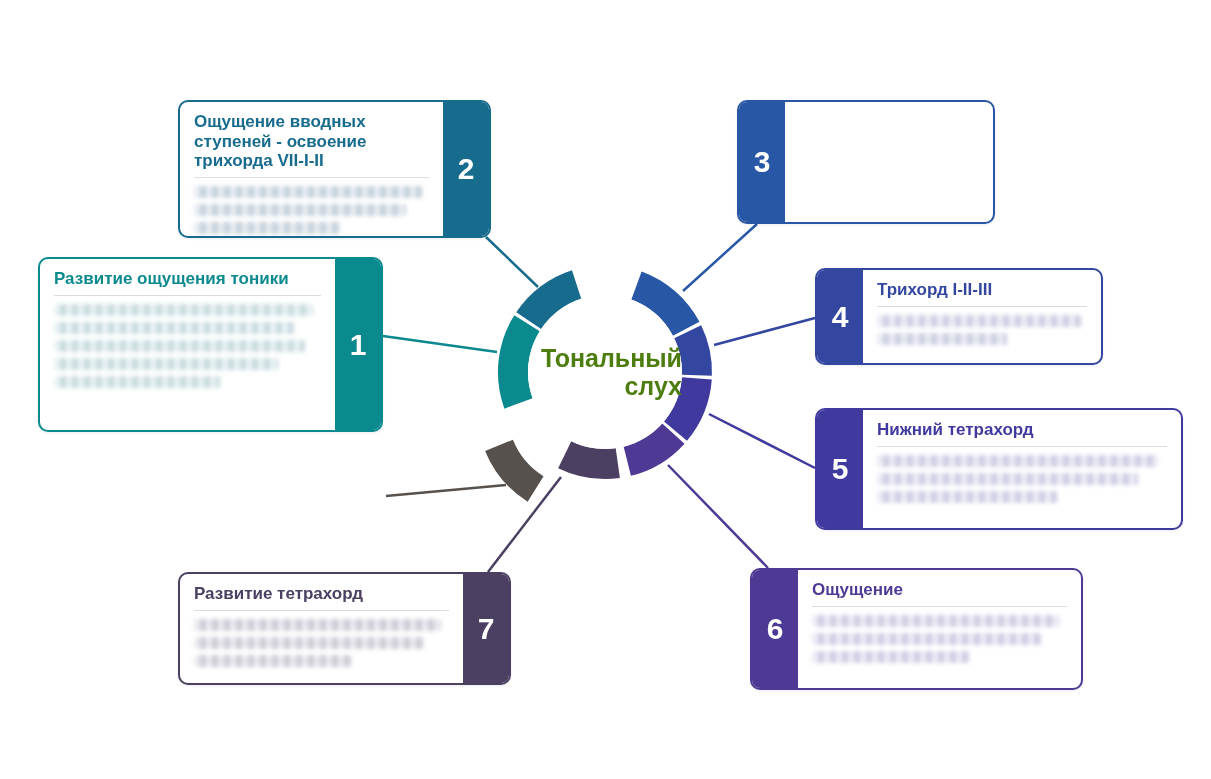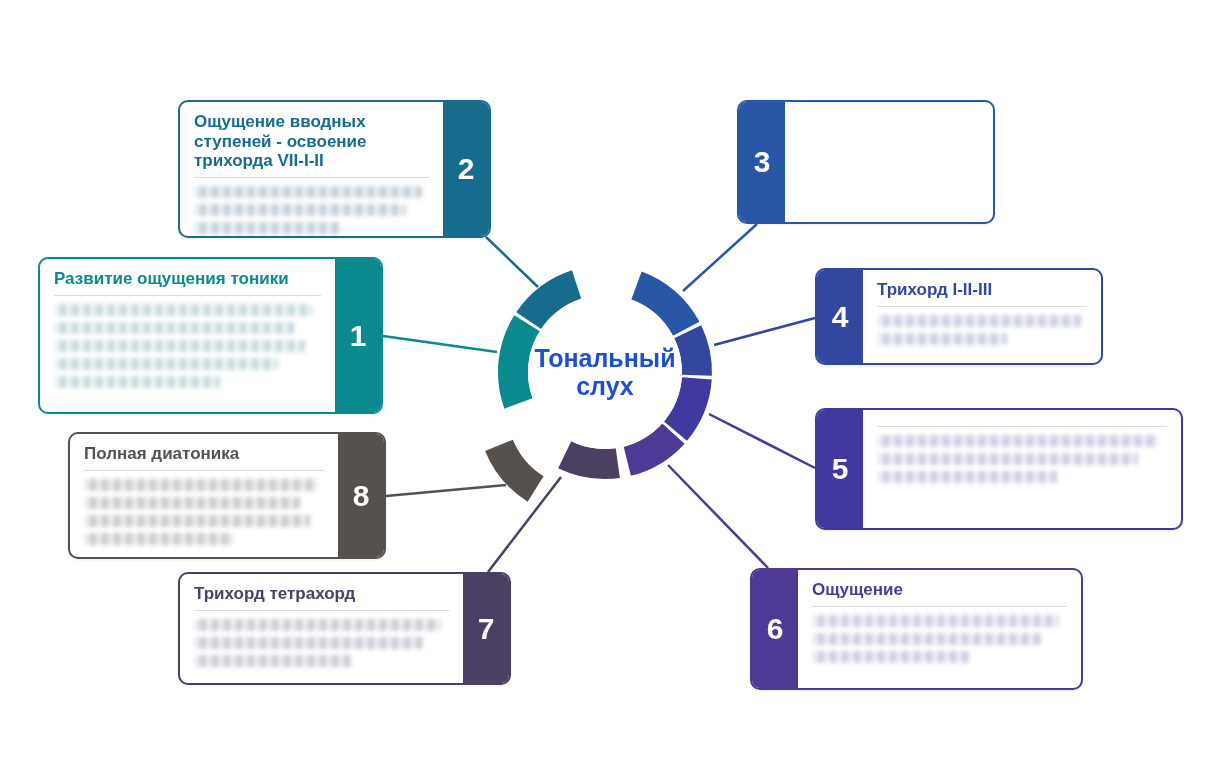--- a/index.html
+++ b/index.html
@@ -56,21 +56,21 @@
     height: 0;
   }
   .redacted-bar {
     height: 12px;
     margin-bottom: 6px;
     border-radius: 2px;
     filter: blur(2px);
     background-image: repeating-linear-gradient(90deg, rgba(255,255,255,0.55) 0 6px, rgba(0,0,0,0.04) 6px 12px);
   }
   
-  .card-1 { left: 38px;  top: 257px; width: 345px; height: 157px; }
+  .card-1 { left: 38px;  top: 257px; width: 345px; height: 175px; }
   .card-2 { left: 178px; top: 100px; width: 313px; height: 138px; }
   .card-3 { left: 737px; top: 100px; width: 258px; height: 124px; }
   .card-4 { left: 815px; top: 268px; width: 288px; height: 97px;  }
   .card-5 { left: 815px; top: 408px; width: 368px; height: 122px; }
   .card-6 { left: 750px; top: 568px; width: 333px; height: 122px; }
   .card-7 { left: 178px; top: 572px; width: 333px; height: 113px; }
   .card-8 { left: 68px;  top: 432px; width: 318px; height: 127px; }
   #center-circle {
     position: absolute;
     left: 528px; top: 295px;
@@ -153,67 +153,55 @@
       <div class="redacted">
           <div class="redacted-bar" style="width: 97%; background-color: rgb(211, 214, 234);"></div>
           <div class="redacted-bar" style="width: 62%; background-color: rgb(211, 214, 234);"></div>
         </div>
     </div>
   </div>
 
   <div class="card card-5" style="--accent: #413a9e;">
     <div class="card-tab">5</div>
     <div class="card-body">
+      <div class="card-title">Нижний тетрахорд</div>
       <div class="card-divider"></div>
       <div class="redacted">
           <div class="redacted-bar" style="width: 97%; background-color: rgb(213, 213, 236);"></div>
           <div class="redacted-bar" style="width: 90%; background-color: rgb(213, 213, 236);"></div>
           <div class="redacted-bar" style="width: 62%; background-color: rgb(213, 213, 236);"></div>
         </div>
     </div>
   </div>
 
-  <div class="card card-8" style="--accent: #56514c;">
-    <div class="card-body">
-      <div class="card-title">Полная диатоника</div>
-      <div class="card-divider"></div>
-      <div class="redacted">
-          <div class="redacted-bar" style="width: 97%; background-color: rgb(212, 210, 209);"></div>
-          <div class="redacted-bar" style="width: 90%; background-color: rgb(212, 210, 209);"></div>
-          <div class="redacted-bar" style="width: 94%; background-color: rgb(212, 210, 209);"></div>
-          <div class="redacted-bar" style="width: 62%; background-color: rgb(212, 210, 209);"></div>
-        </div>
-    </div>
-    <div class="card-tab">8</div>
-  </div>
 
   <div class="card card-6" style="--accent: #4e3a94;">
     <div class="card-tab">6</div>
     <div class="card-body">
       <div class="card-title">Ощущение</div>
       <div class="card-divider"></div>
       <div class="redacted">
           <div class="redacted-bar" style="width: 97%; background-color: rgb(215, 212, 236);"></div>
           <div class="redacted-bar" style="width: 90%; background-color: rgb(215, 212, 236);"></div>
           <div class="redacted-bar" style="width: 62%; background-color: rgb(215, 212, 236);"></div>
         </div>
     </div>
   </div>
 
   <div class="card card-7" style="--accent: #4c4062;">
     <div class="card-body">
-      <div class="card-title">Трихорд тетрахорд</div>
+      <div class="card-title">Развитие тетрахорд</div>
       <div class="card-divider"></div>
       <div class="redacted">
           <div class="redacted-bar" style="width: 97%; background-color: rgb(213, 210, 221);"></div>
           <div class="redacted-bar" style="width: 90%; background-color: rgb(213, 210, 221);"></div>
           <div class="redacted-bar" style="width: 62%; background-color: rgb(213, 210, 221);"></div>
         </div>
     </div>
     <div class="card-tab">7</div>
   </div>
 
-  <div id="center-circle" style="color: #1d4ed8;">
+  <div id="center-circle" style="color: #4d7c0f; align-items: flex-end;">
     <div class="center-line">Тональный</div>
     <div class="center-line">слух</div>
   </div>
 
 </div>
 
 </body></html>

